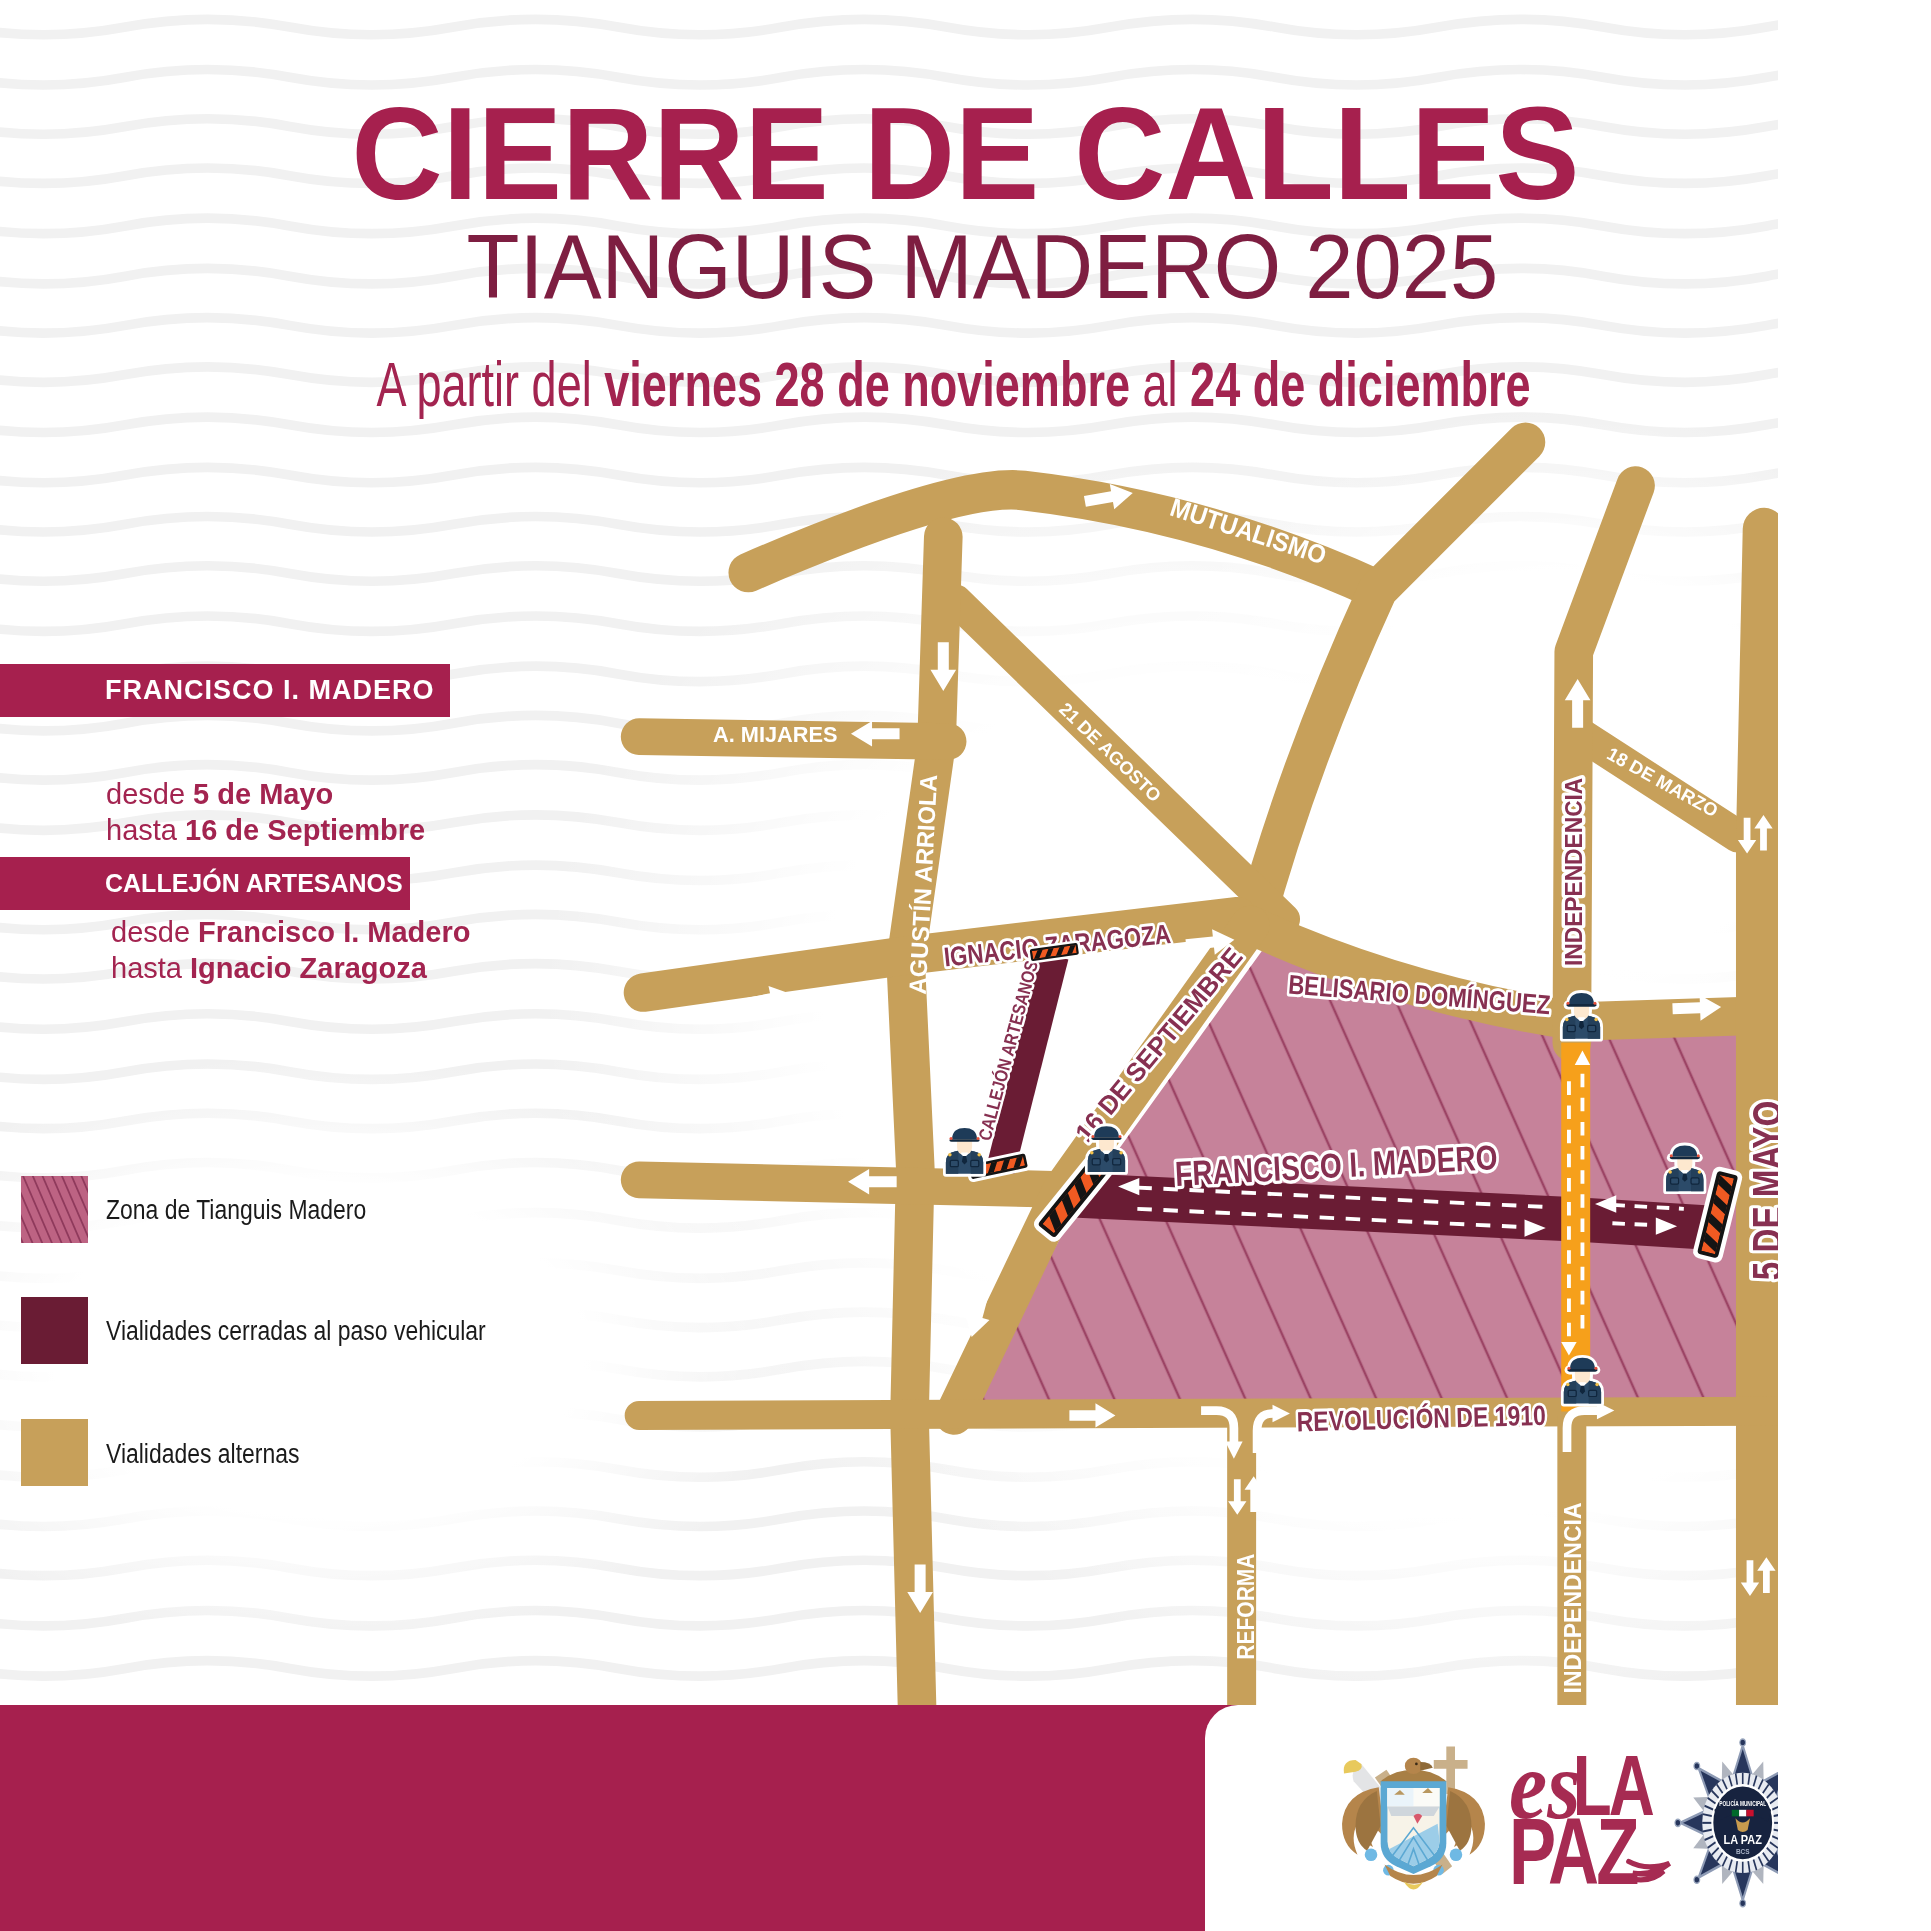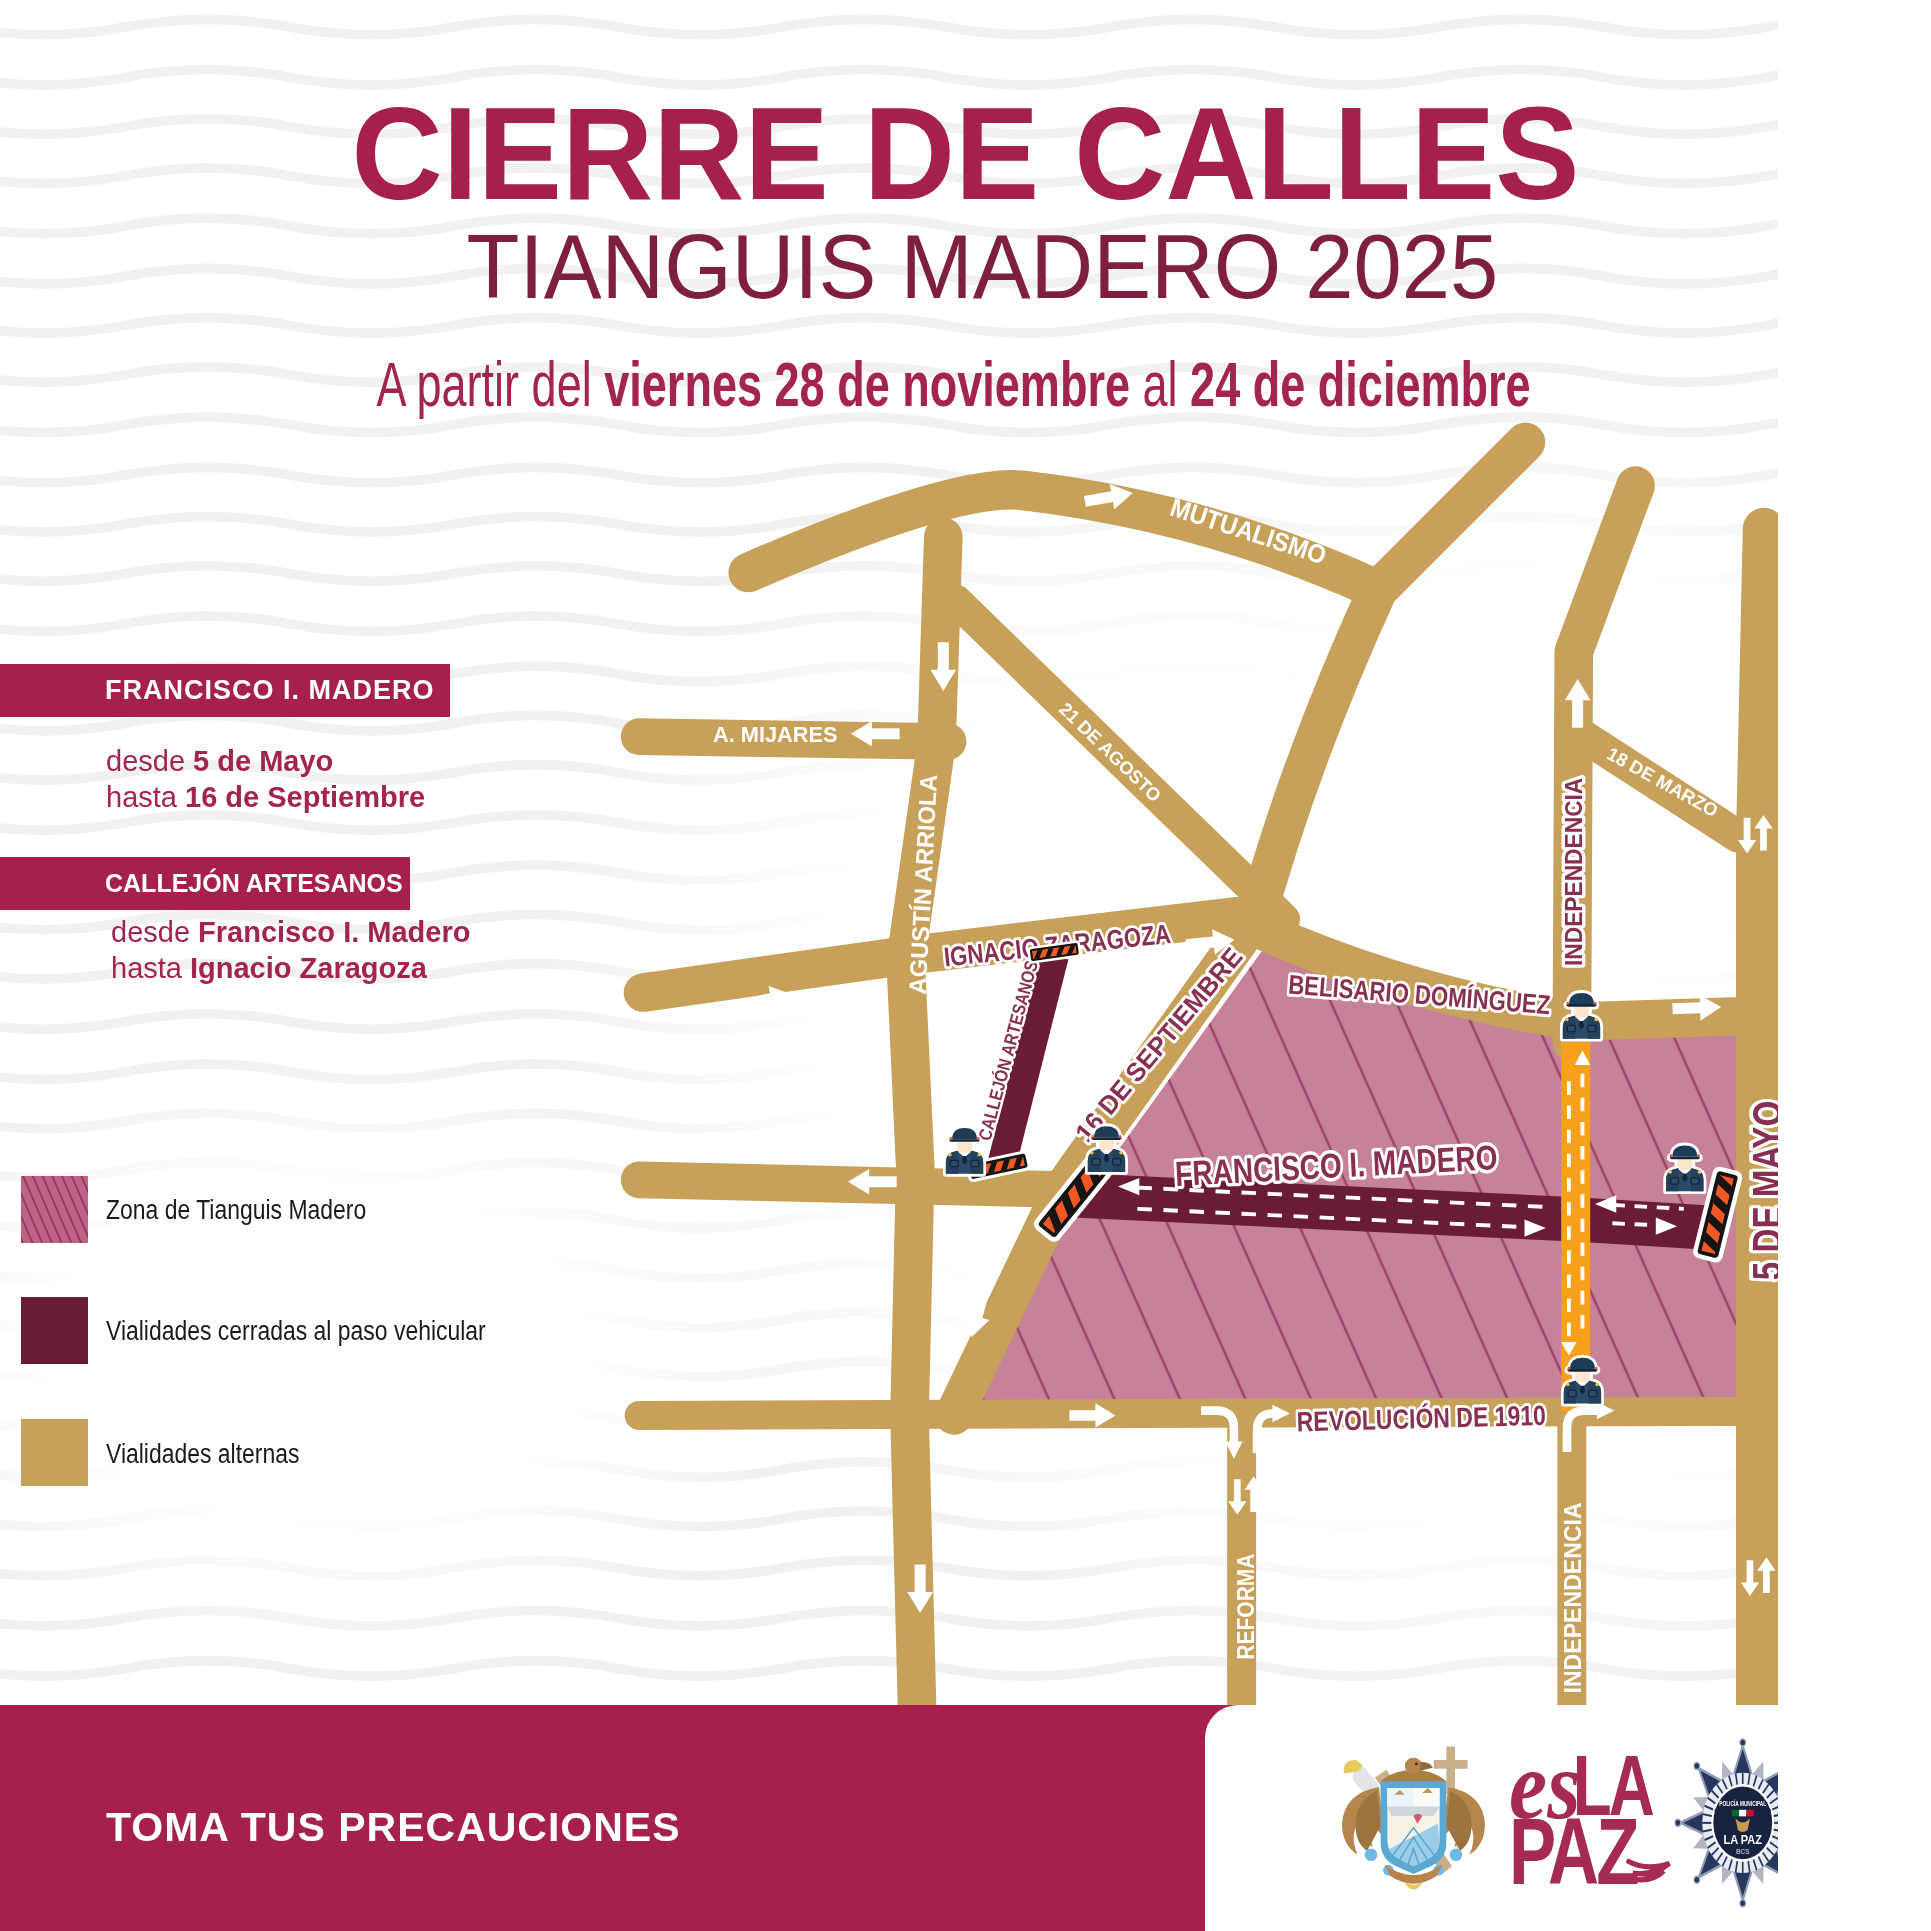--- a/index.html
+++ b/index.html
@@ -66,21 +66,21 @@
       <ellipse cx="1520" cy="1330" rx="620" ry="440" fill="url(#halo0)"></ellipse>
       <ellipse cx="1620" cy="800" rx="450" ry="380" fill="url(#halo0)"></ellipse>
       <ellipse cx="330" cy="1400" rx="500" ry="310" fill="url(#halo0)"></ellipse>
     </svg>
 <div class="abs title">CIERRE DE CALLES</div>
 <div class="abs subtitle">TIANGUIS MADERO 2025</div>
 <div class="abs date">A partir del <b>viernes 28 de noviembre</b> al <b>24 de diciembre</b></div>
 <div class="abs bar1">
       <div class="bart" style="position:absolute;left:105px">FRANCISCO I. MADERO</div>
     </div>
-<div class="abs side" style="left:106px;top:743px">desde <b>5 de Mayo</b><br>hasta <b>16 de Septiembre</b></div>
+<div class="abs side" style="left:106px;top:776px">desde <b>5 de Mayo</b><br>hasta <b>16 de Septiembre</b></div>
 <div class="abs bar2">
       <div class="bart" style="position:absolute;left:105px;letter-spacing:0;font-size:25px">CALLEJÓN ARTESANOS</div>
     </div>
 <div class="abs side" style="left:111px;top:914px">desde <b>Francisco I. Madero</b><br>hasta <b>Ignacio Zaragoza</b></div>
 <svg class="abs" style="left:21px;top:1176px" width="67" height="67" viewBox="0 0 69 69">
 <rect width="69" height="69" fill="#BD6383"></rect>
 <g stroke="#8F3A5C" stroke-width="1.8">
         <line x1="-30" y1="-5" x2="4" y2="74"></line>
         <line x1="-20" y1="-5" x2="14" y2="74"></line>
         <line x1="-10" y1="-5" x2="24" y2="74"></line>
@@ -227,21 +227,20 @@
       <use href="#bar" transform="translate(1112,1240) rotate(-51) scale(0.95)"></use>
       <use href="#bar" transform="translate(1779,1258) rotate(-76) scale(0.92)"></use>
       <use href="#cop" transform="translate(999,1190) rotate(0) scale(0.92)"></use>
       <use href="#cop" transform="translate(1146,1188) rotate(0) scale(0.92)"></use>
       <use href="#cop" transform="translate(1638,1050) rotate(0) scale(0.92)"></use>
       <use href="#cop" transform="translate(1639,1428) rotate(0) scale(0.92)"></use>
       <use href="#cop" transform="translate(1745,1208) rotate(0) scale(0.92)"></use>
     </svg>
 <div class="abs bbar"></div>
 <div class="abs wbox"></div>
-<div class="abs toma">TOMA TUS PRECAUCIONES</div>
 <svg class="abs" style="left:0;top:0" width="1931" height="1931" viewBox="0 0 2000 2000">
       <g transform="translate(1464,1891)">
  <g stroke="none">
   <path d="M-40,-50 L30,50 L40,42 L-28,-58 Z" fill="#C9B08A"></path>
   <path d="M34,-82 h9 v14 h13 v9 h-13 v26 h-9 v-26 h-13 v-9 h13 Z" fill="#C9B08A"></path>
   <path d="M-62,-46 q-4,-14 8,-18 l44,54 -10,10 Z" fill="#E3E4E6"></path>
   <path d="M-60,-68 q-14,0 -12,14 l12,-2 q8,-2 6,-8 Z" fill="#E8C95C"></path>
   <path d="M-34,-46 Q-20,-58 0,-58 Q20,-58 34,-46 L30,-30 H-30 Z" fill="#A87F45"></path>
   <path d="M-36,-40 Q-72,-34 -74,-2 Q-74,20 -58,30 Q-66,12 -58,-2 Q-56,16 -42,22 Q-50,6 -44,-8 Q-38,8 -30,10 Z" fill="#B5854B"></path>
   <path d="M36,-40 Q72,-34 74,-2 Q74,20 58,30 Q66,12 58,-2 Q56,16 42,22 Q50,6 44,-8 Q38,8 30,10 Z" fill="#B5854B"></path>

